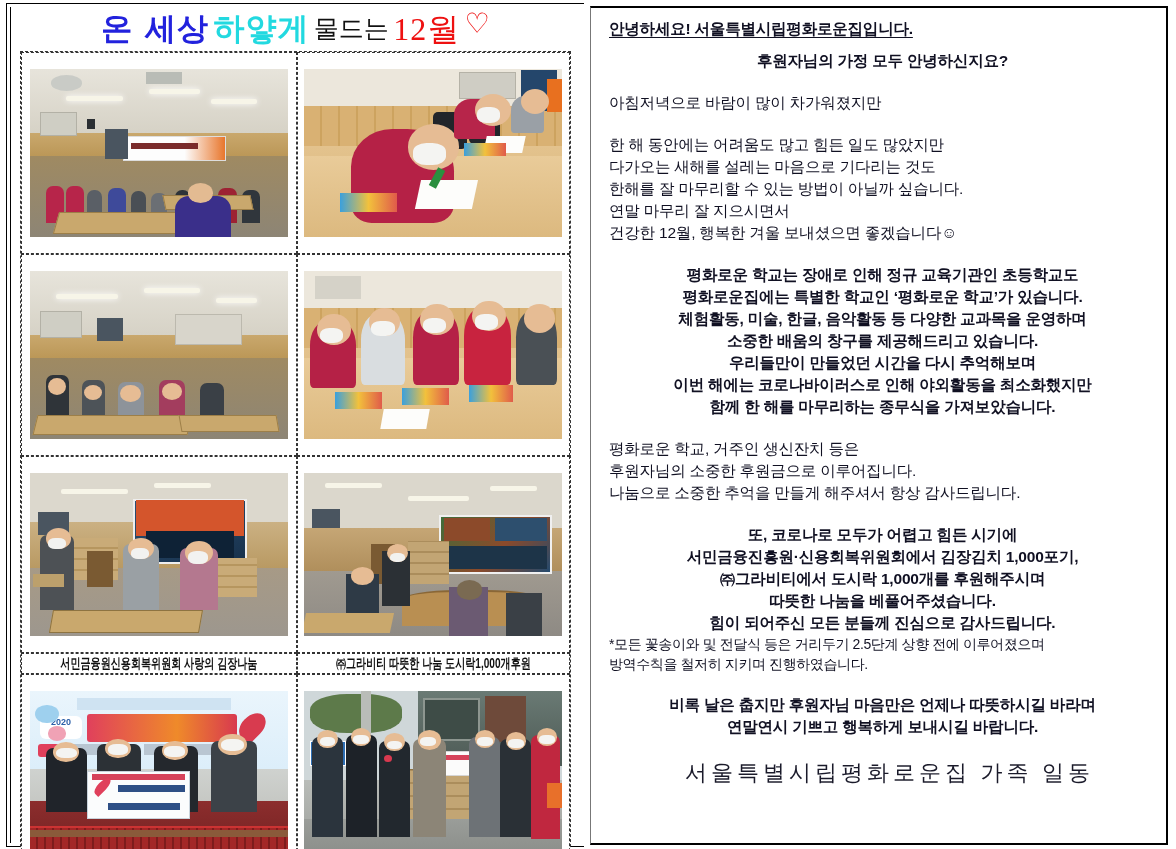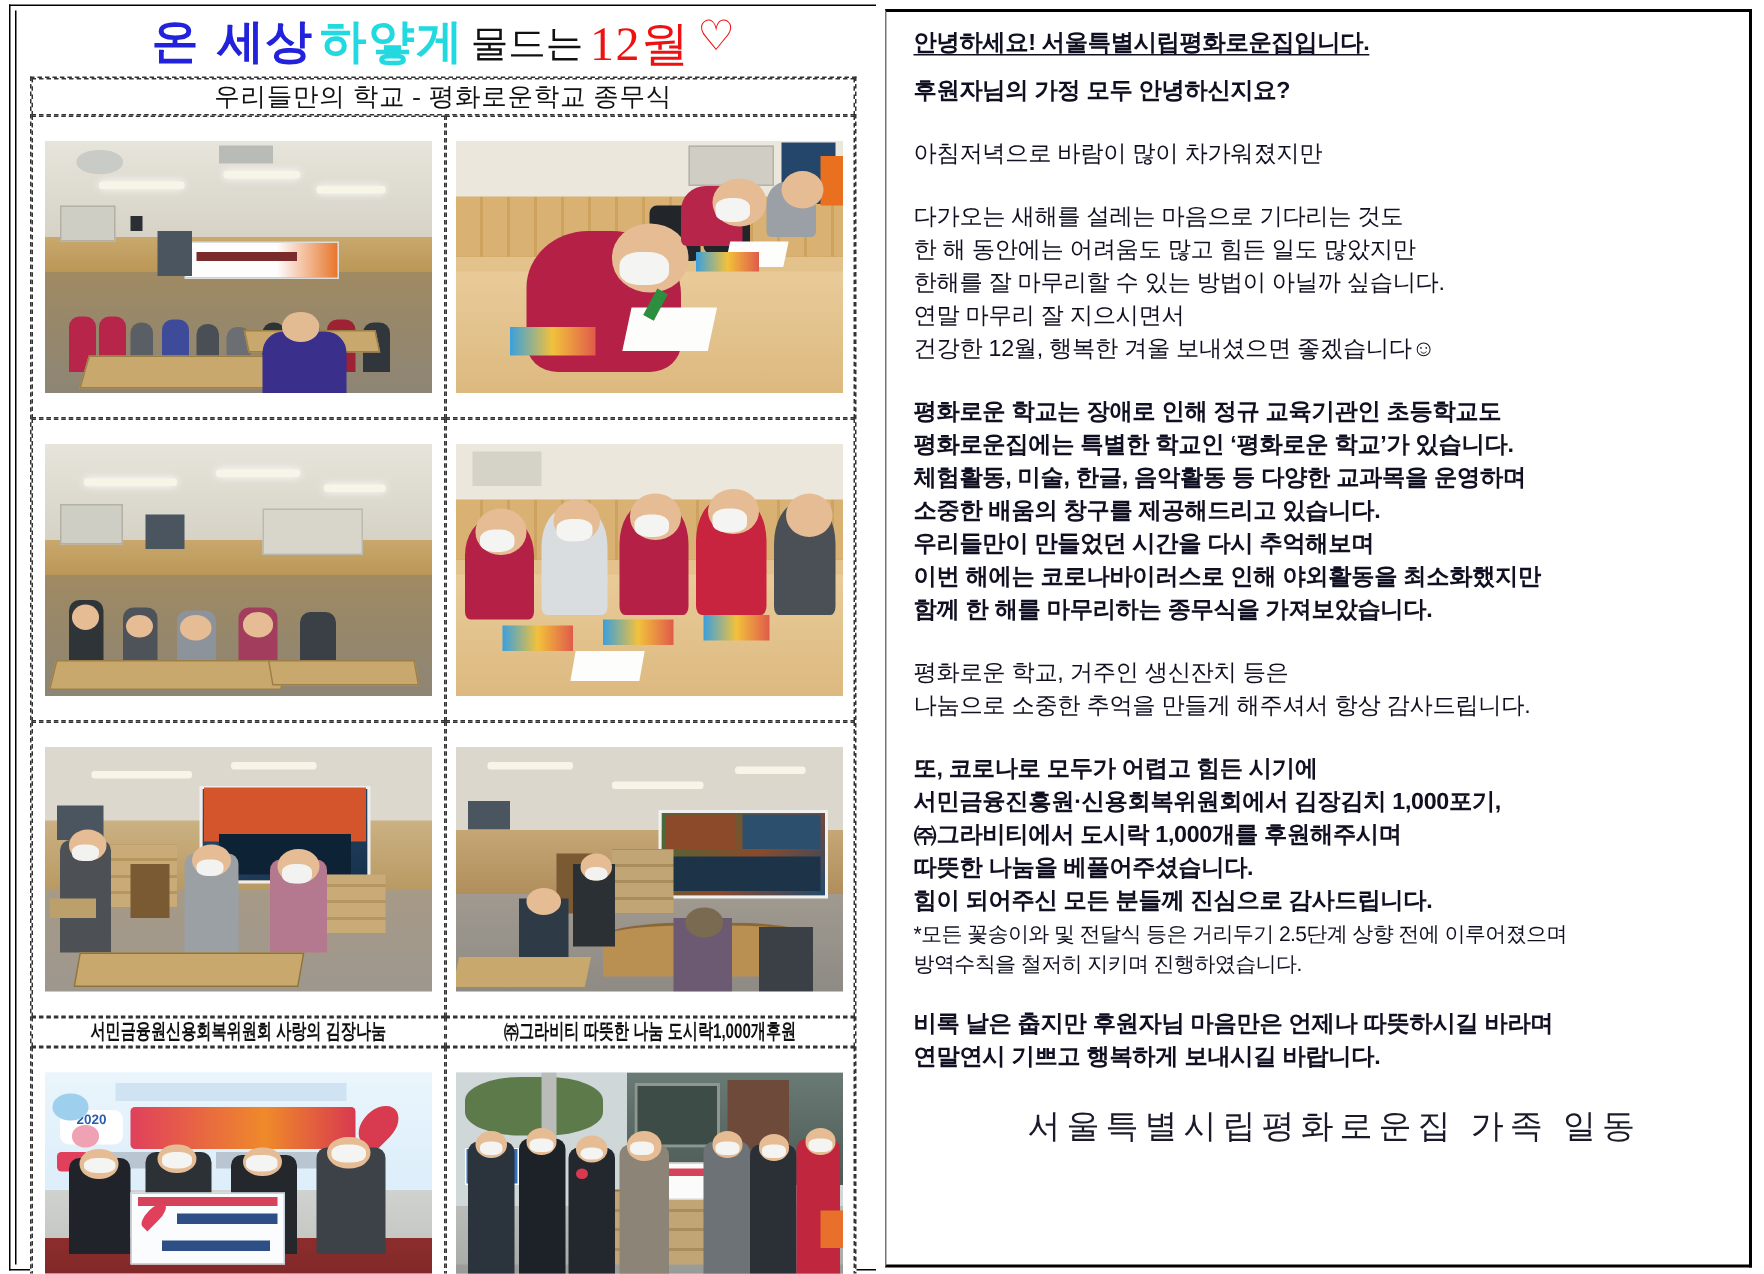--- a/index.html
+++ b/index.html
@@ -182,21 +182,21 @@
   }
   .letter { line-height: 1.0; }
   .ln {
     font-family: "Liberation Sans", "DejaVu Sans", sans-serif;
     font-size: 15.5px;
     color: #101022;
     white-space: nowrap;
     line-height: 22px;
     letter-spacing: -0.2px;
   }
-  .ln.b { font-weight: 700; }
+  .ln.b { font-weight: 700; text-align: center; }
   .ln.u { font-weight: 700; text-decoration: underline; text-underline-offset: 3px; }
   .ln.sm { font-size: 14px; line-height: 20px; font-weight: 400; letter-spacing: -0.4px; }
   .gap { height: 20px; }
   .gap-sm { height: 10px; }
   .signature {
     font-family: "Liberation Serif", "DejaVu Serif", serif;
     font-size: 22px;
     letter-spacing: 4px;
     color: #1a1a2a;
     padding-left: 76px;
@@ -221,23 +221,20 @@
     <div class="masthead">
       <span class="mast-seg mast-blue">온 세상</span>
       <span class="mast-seg mast-cyan">하얗게</span>
       <span class="mast-seg mast-black">물드는</span>
       <span class="mast-seg mast-red">12월</span>
       <span class="mast-heart">♡</span>
     </div>
 
     <table class="photo-table">
       <tbody>
-            <tr>
-        <td colspan="2" class="sec-title">우리들만의 학교 - 평화로운학교 종무식</td>
-      </tr>
       <tr>
         <td class="ph-cell">
           <div class="photo p-roomA">
             <div class="sc ceil"></div>
             <div class="sc light" style="left:14%;top:16%;width:22%;"></div>
             <div class="sc light" style="left:46%;top:12%;width:20%;"></div>
             <div class="sc light" style="left:70%;top:18%;width:18%;"></div>
             <div class="sc" style="left:8%;top:4%;width:12%;height:9%;background:#c9cbc6;border-radius:50%;"></div>
             <div class="sc" style="left:45%;top:2%;width:14%;height:7%;background:#b9bcb6;"></div>
             <div class="sc banner"></div>
@@ -482,37 +479,38 @@
     <div class="letter">
 
       <div class="ln u">안녕하세요! 서울특별시립평화로운집입니다.</div>
       <div class="gap-sm"></div>
       <div class="ln b">후원자님의 가정 모두 안녕하신지요?</div>
       <div class="gap"></div>
 
       <div class="ln">아침저녁으로 바람이 많이 차가워졌지만</div>
       <div class="gap"></div>
 
+      <div class="ln">한 해 동안에는 어려움도 많고 힘든 일도 많았지만</div>
       <div class="ln">다가오는 새해를 설레는 마음으로 기다리는 것도</div>
-      <div class="ln">한 해 동안에는 어려움도 많고 힘든 일도 많았지만</div>
       <div class="ln">한해를 잘 마무리할 수 있는 방법이 아닐까 싶습니다.</div>
       <div class="ln">연말 마무리 잘 지으시면서</div>
       <div class="ln">건강한 12월, 행복한 겨울 보내셨으면 좋겠습니다☺</div>
       <div class="gap"></div>
 
       <div class="ln b">평화로운 학교는 장애로 인해 정규 교육기관인 초등학교도</div>
       <div class="ln b">평화로운집에는 특별한 학교인 ‘평화로운 학교’가 있습니다.</div>
       <div class="ln b">체험활동, 미술, 한글, 음악활동 등 다양한 교과목을 운영하며</div>
       <div class="ln b">소중한 배움의 창구를 제공해드리고 있습니다.</div>
       <div class="ln b">우리들만이 만들었던 시간을 다시 추억해보며</div>
       <div class="ln b">이번 해에는 코로나바이러스로 인해 야외활동을 최소화했지만</div>
       <div class="ln b">함께 한 해를 마무리하는 종무식을 가져보았습니다.</div>
       <div class="gap"></div>
 
       <div class="ln">평화로운 학교, 거주인 생신잔치 등은</div>
+      <div class="ln">후원자님의 소중한 후원금으로 이루어집니다.</div>
       <div class="ln">나눔으로 소중한 추억을 만들게 해주셔서 항상 감사드립니다.</div>
       <div class="gap"></div>
 
       <div class="ln b">또, 코로나로 모두가 어렵고 힘든 시기에</div>
       <div class="ln b">서민금융진흥원·신용회복위원회에서 김장김치 1,000포기,</div>
       <div class="ln b">㈜그라비티에서 도시락 1,000개를 후원해주시며</div>
       <div class="ln b">따뜻한 나눔을 베풀어주셨습니다.</div>
       <div class="ln b">힘이 되어주신 모든 분들께 진심으로 감사드립니다.</div>
       <div class="ln sm">*모든 꽃송이와 및 전달식 등은 거리두기 2.5단계 상향 전에 이루어졌으며</div>
       <div class="ln sm">방역수칙을 철저히 지키며 진행하였습니다.</div>

